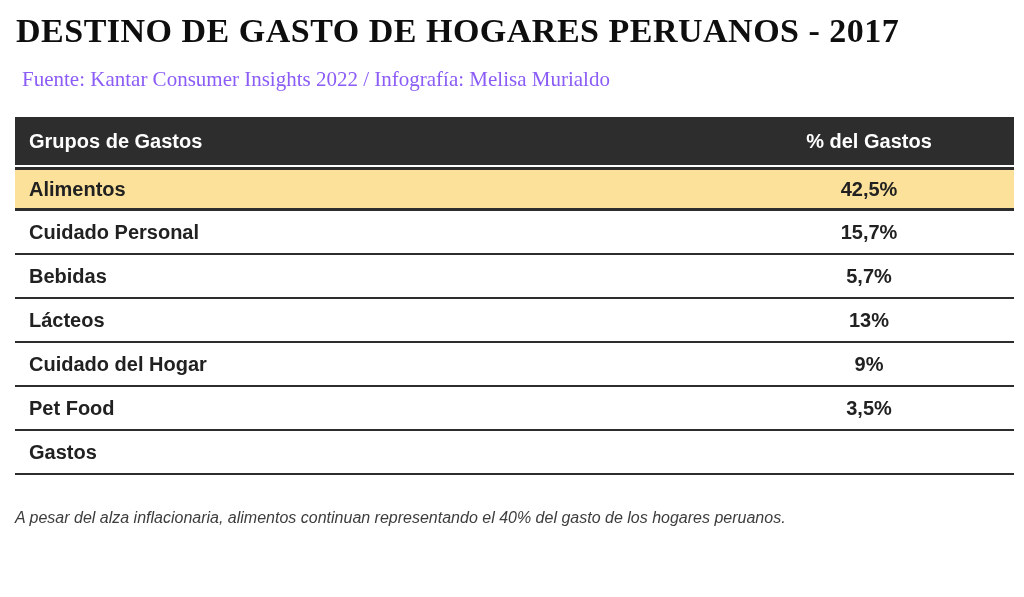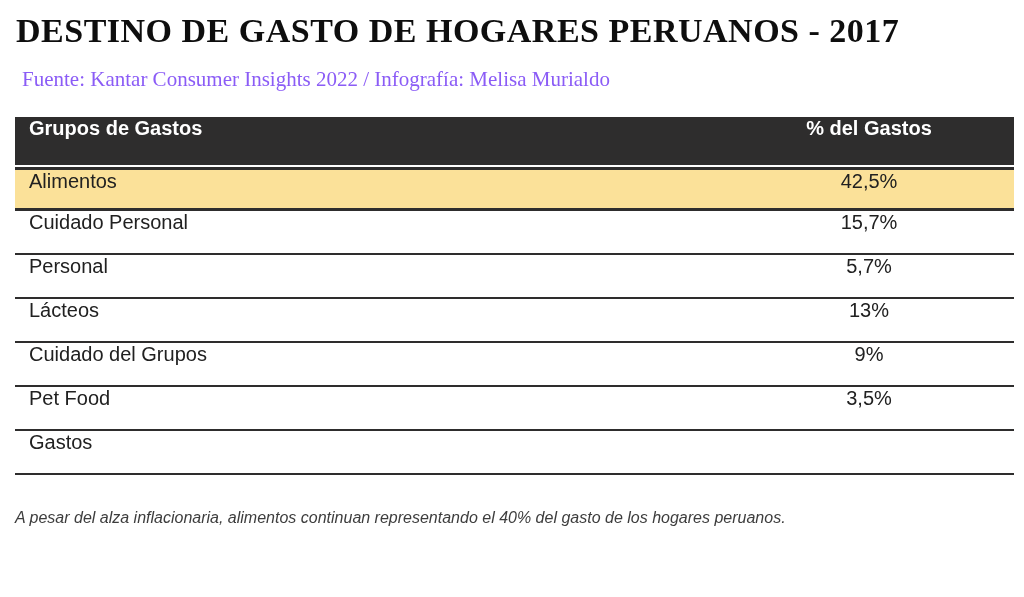--- a/index.html
+++ b/index.html
@@ -47,37 +47,37 @@
     white-space: nowrap;
   }
   .table {
     margin: 25px 10px 0 15px;
     width: 999px;
   }
   .thead {
     background: var(--header-bg);
     color: var(--header-text);
     display: flex;
-    align-items: flex-start;
+    align-items: center;
     height: 48px;
     font-size: 20px;
     font-weight: bold;
   }
   .header-sep {
     height: 3px;
     background: var(--separator);
     margin-top: 2px;
   }
   .row {
     display: flex;
-    align-items: flex-start;
+    align-items: center;
     height: 44px;
     border-bottom: 2px solid var(--separator);
     font-size: 20px;
-    font-weight: normal;
+    font-weight: bold;
     color: var(--body-text);
     background: transparent;
   }
   .row.highlight {
     background: var(--highlight-bg);
     height: 41px;
     border-bottom-width: 3px;
   }
   .col-label {
     flex: 1;
@@ -119,31 +119,31 @@
       <div class="col-label">Alimentos</div>
       <div class="col-value">42,5%</div>
     </div>
 
     <div class="row">
       <div class="col-label">Cuidado Personal</div>
       <div class="col-value">15,7%</div>
     </div>
 
     <div class="row">
-      <div class="col-label">Personal</div>
+      <div class="col-label">Bebidas</div>
       <div class="col-value">5,7%</div>
     </div>
 
     <div class="row">
       <div class="col-label">Lácteos</div>
       <div class="col-value">13%</div>
     </div>
 
     <div class="row">
-      <div class="col-label">Cuidado del Grupos</div>
+      <div class="col-label">Cuidado del Hogar</div>
       <div class="col-value">9%</div>
     </div>
 
     <div class="row">
       <div class="col-label">Pet Food</div>
       <div class="col-value">3,5%</div>
     </div>
 
     <div class="row">
       <div class="col-label">Gastos</div>

